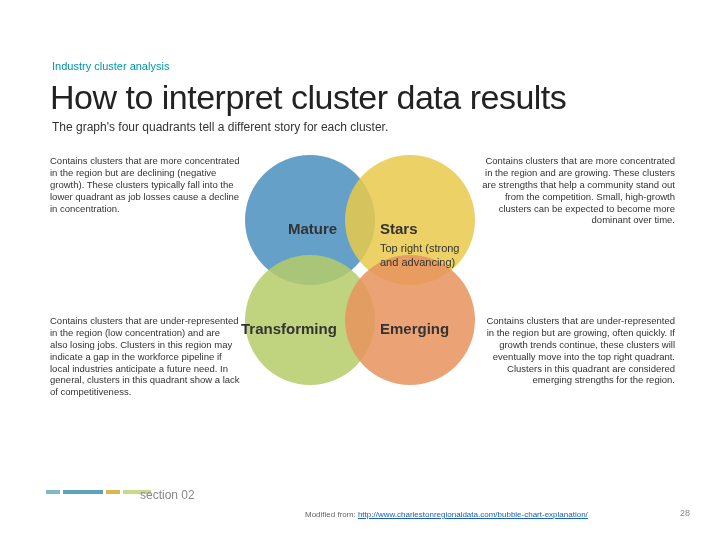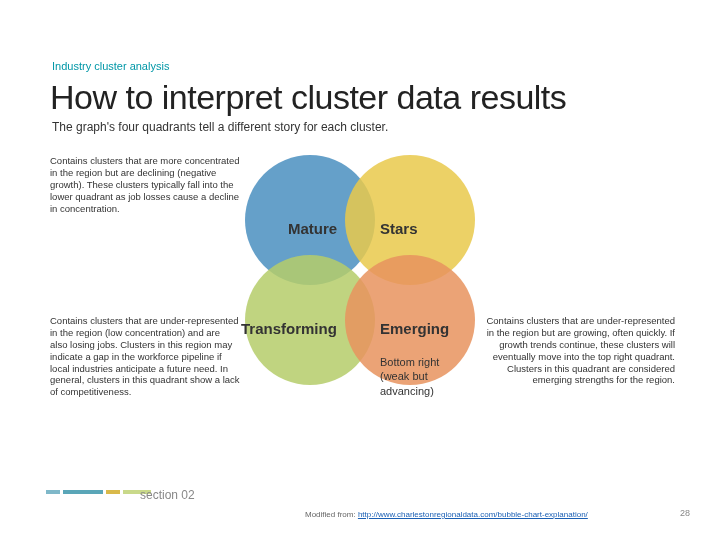--- a/index.html
+++ b/index.html
@@ -51,26 +51,27 @@
     <div class="circ c-tl"></div>
     <div class="circ c-tr"></div>
     <div class="circ c-bl"></div>
     <div class="circ c-br"></div>
   </div>
 
   <div class="qlabel ql-tl">Mature</div>
   <div class="desc d-tl">Contains clusters that are more concentrated in the region but are declining (negative growth). These clusters typically fall into the lower quadrant as job losses cause a decline in concentration.</div>
 
   <div class="qlabel ql-tr">Stars</div>
+  <div class="qsub qs-tr">Top right (strong and advancing)</div>
+  <div class="desc d-tr">Contains clusters that are more concentrated in the region and are growing. These clusters are strengths that help a community stand out from the competition. Small, high-growth clusters can be expected to become more dominant over time.</div>
 
   <div class="qlabel ql-bl">Transforming</div>
   <div class="desc d-bl">Contains clusters that are under-represented in the region (low concentration) and are also losing jobs. Clusters in this region may indicate a gap in the workforce pipeline if local industries anticipate a future need. In general, clusters in this quadrant show a lack of competitiveness.</div>
 
   <div class="qlabel ql-br">Emerging</div>
-  <div class="qsub qs-br">Bottom right (weak but advancing)</div>
   <div class="desc d-br">Contains clusters that are under-represented in the region but are growing, often quickly. If growth trends continue, these clusters will eventually move into the top right quadrant. Clusters in this quadrant are considered emerging strengths for the region.</div>
 </div>
 
 <div class="ticks"><span></span><span></span><span></span><span></span></div>
 <div class="section">section 02</div>
 
 <div class="footer">
   <span>Modified from: </span><a href="#">http://www.charlestonregionaldata.com/bubble-chart-explanation/</a>
 </div>
 <div class="pnum">28</div>

